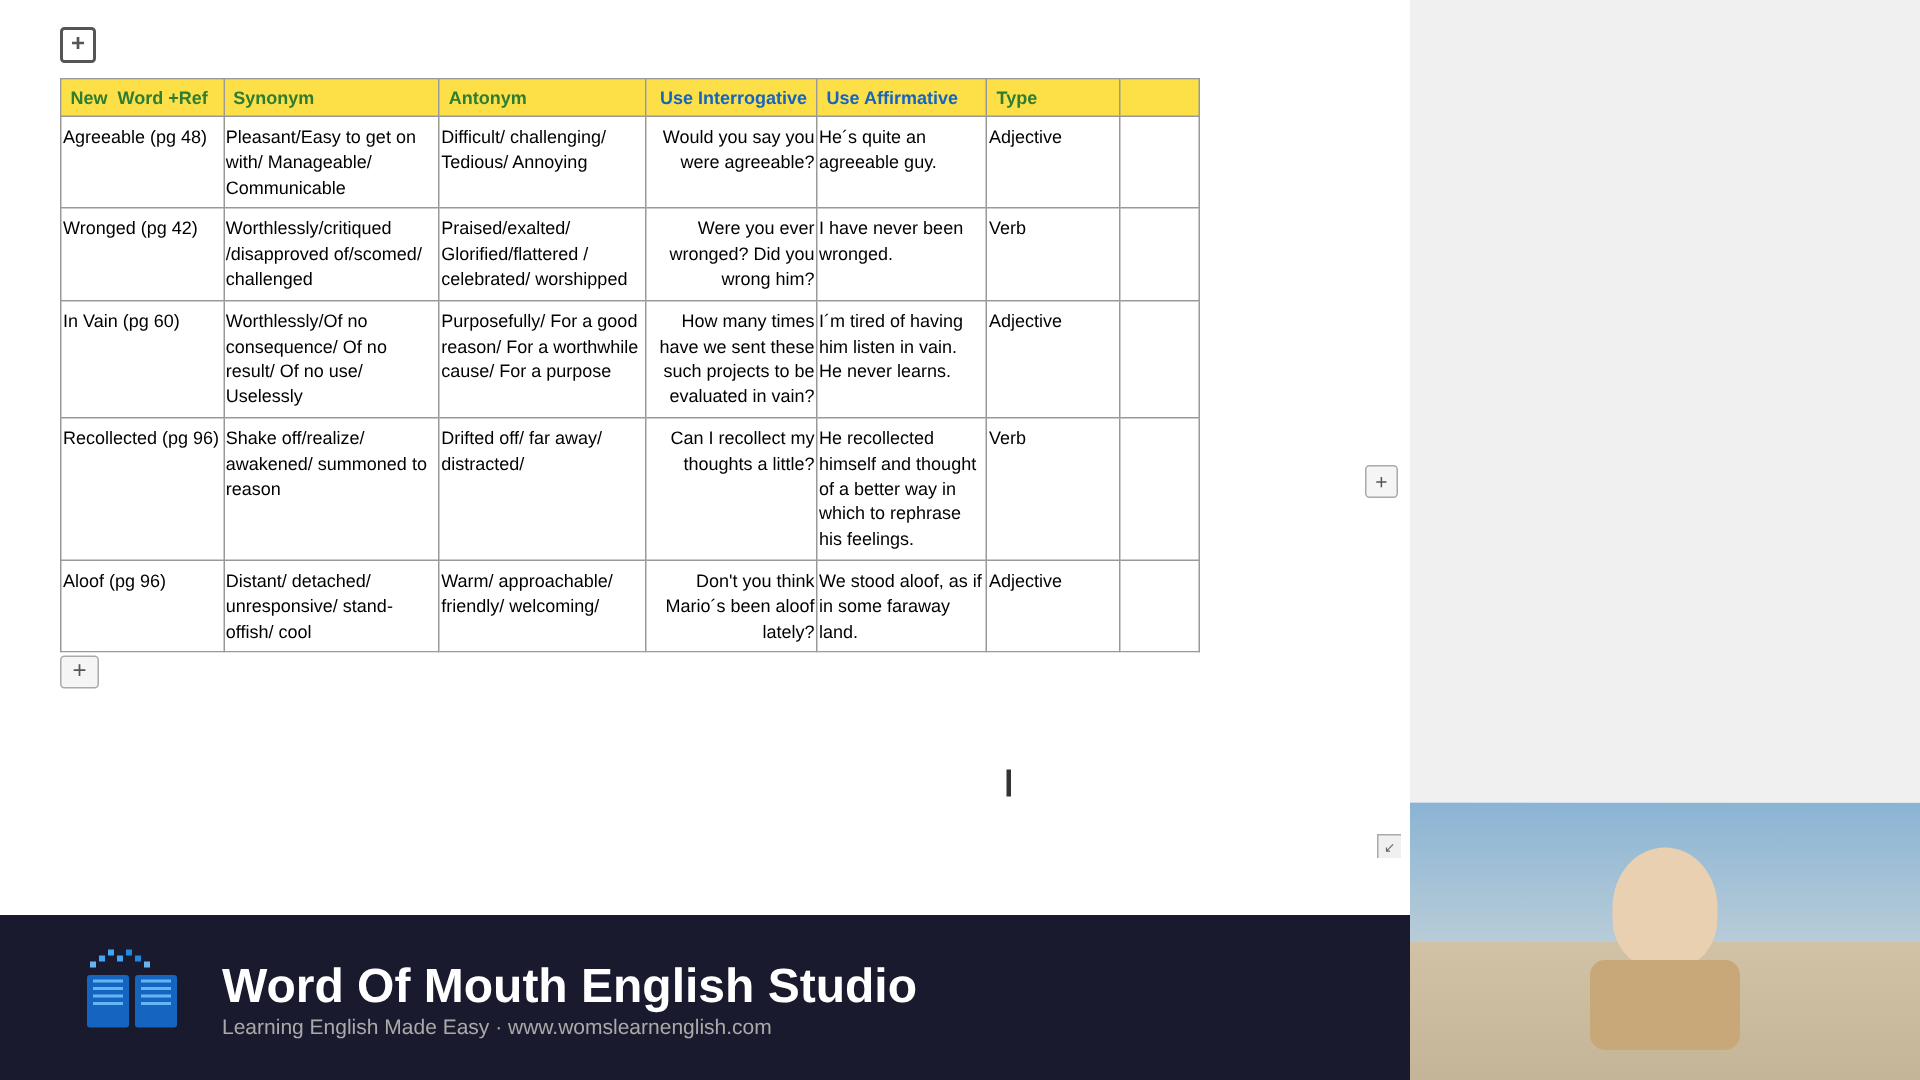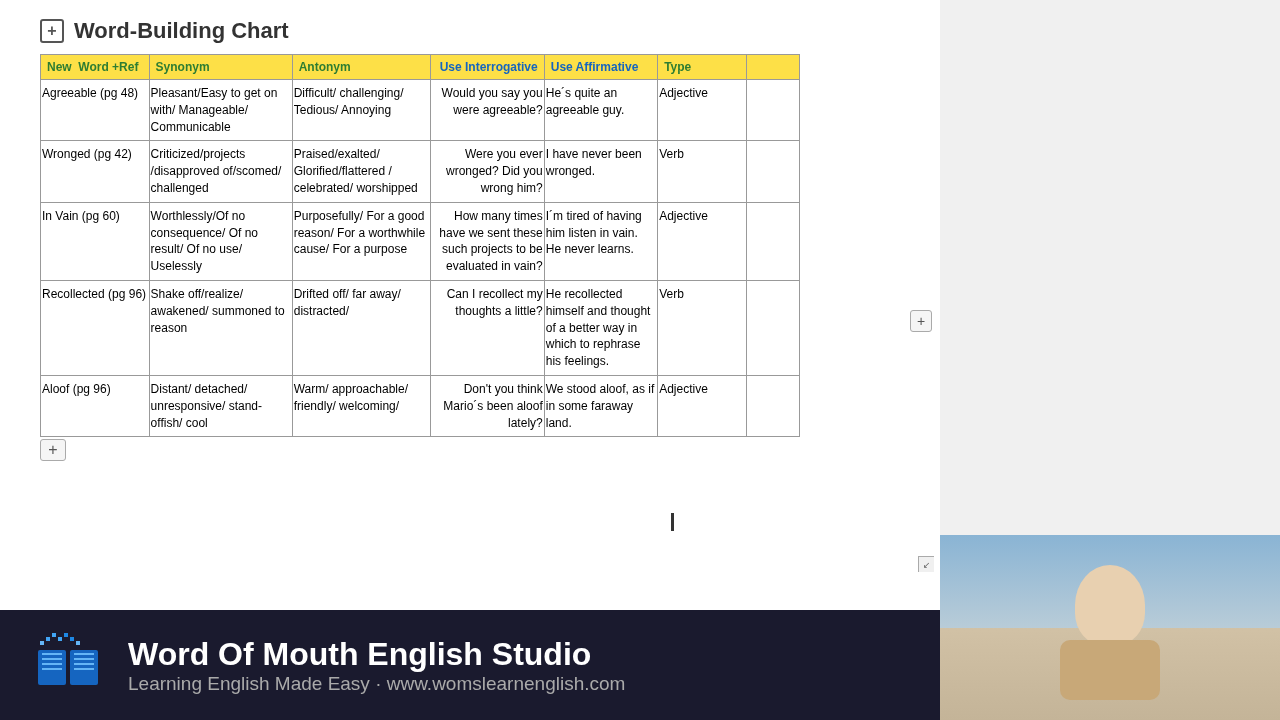--- a/index.html
+++ b/index.html
@@ -122,38 +122,38 @@
 
     .bottom-brand {
       position: absolute;
       bottom: 0;
       left: 0;
       width: 940px;
       height: 110px;
       background: #1a1a2e;
       display: flex;
       align-items: center;
-      padding: 0 28px;
+      padding: 0 48px;
       gap: 20px;
     }
 
     .brand-logo {
       width: 80px;
       height: 80px;
       flex-shrink: 0;
     }
 
     .brand-text h1 {
       font-size: 32px;
       font-weight: bold;
       color: #fff;
     }
 
     .brand-text p {
-      font-size: 19px;
+      font-size: 14px;
       color: #aaa;
     }
 
     .webcam-overlay {
       position: absolute;
       right: 0;
       top: 535px;
       width: 340px;
       height: 185px;
       background: #444;
@@ -185,21 +185,20 @@
 </head>
 <body>
 
 <div class="top-left-box"></div>
 <div class="top-right-box"></div>
 
 <div class="main-area">
 
   <div class="title-bar">
     <div class="title-icon">+</div>
-    <h1 class="page-title">Word-Building Chart</h1>
   </div>
 
   <div class="table-container">
     <table>
       <thead>
         <tr>
           <th class="col-new-word green">New&nbsp;&nbsp;Word +Ref</th>
           <th class="col-synonym green">Synonym</th>
           <th class="col-antonym green">Antonym</th>
           <th class="col-use-int blue">Use Interrogative</th>
@@ -213,21 +212,21 @@
             <td class="col-new-word">Agreeable (pg 48)</td>
             <td class="col-synonym">Pleasant/Easy to get on with/ Manageable/ Communicable</td>
             <td class="col-antonym">Difficult/ challenging/ Tedious/ Annoying</td>
             <td class="col-use-int">Would you say you were agreeable?</td>
             <td class="col-use-aff">He´s quite an agreeable guy.</td>
             <td class="col-type">Adjective</td>
             <td class="col-extra"></td>
           </tr>
           <tr>
             <td class="col-new-word">Wronged (pg 42)</td>
-            <td class="col-synonym">Criticized/projects /disapproved of/scomed/ challenged</td>
+            <td class="col-synonym">Worthlessly/critiqued /disapproved of/scomed/ challenged</td>
             <td class="col-antonym">Praised/exalted/ Glorified/flattered / celebrated/ worshipped</td>
             <td class="col-use-int">Were you ever wronged? Did you wrong him?</td>
             <td class="col-use-aff">I have never been wronged.</td>
             <td class="col-type">Verb</td>
             <td class="col-extra"></td>
           </tr>
           <tr>
             <td class="col-new-word">In Vain (pg 60)</td>
             <td class="col-synonym">Worthlessly/Of no consequence/ Of no result/ Of no use/ Uselessly</td>
             <td class="col-antonym">Purposefully/ For a good reason/ For a worthwhile cause/ For a purpose</td>

